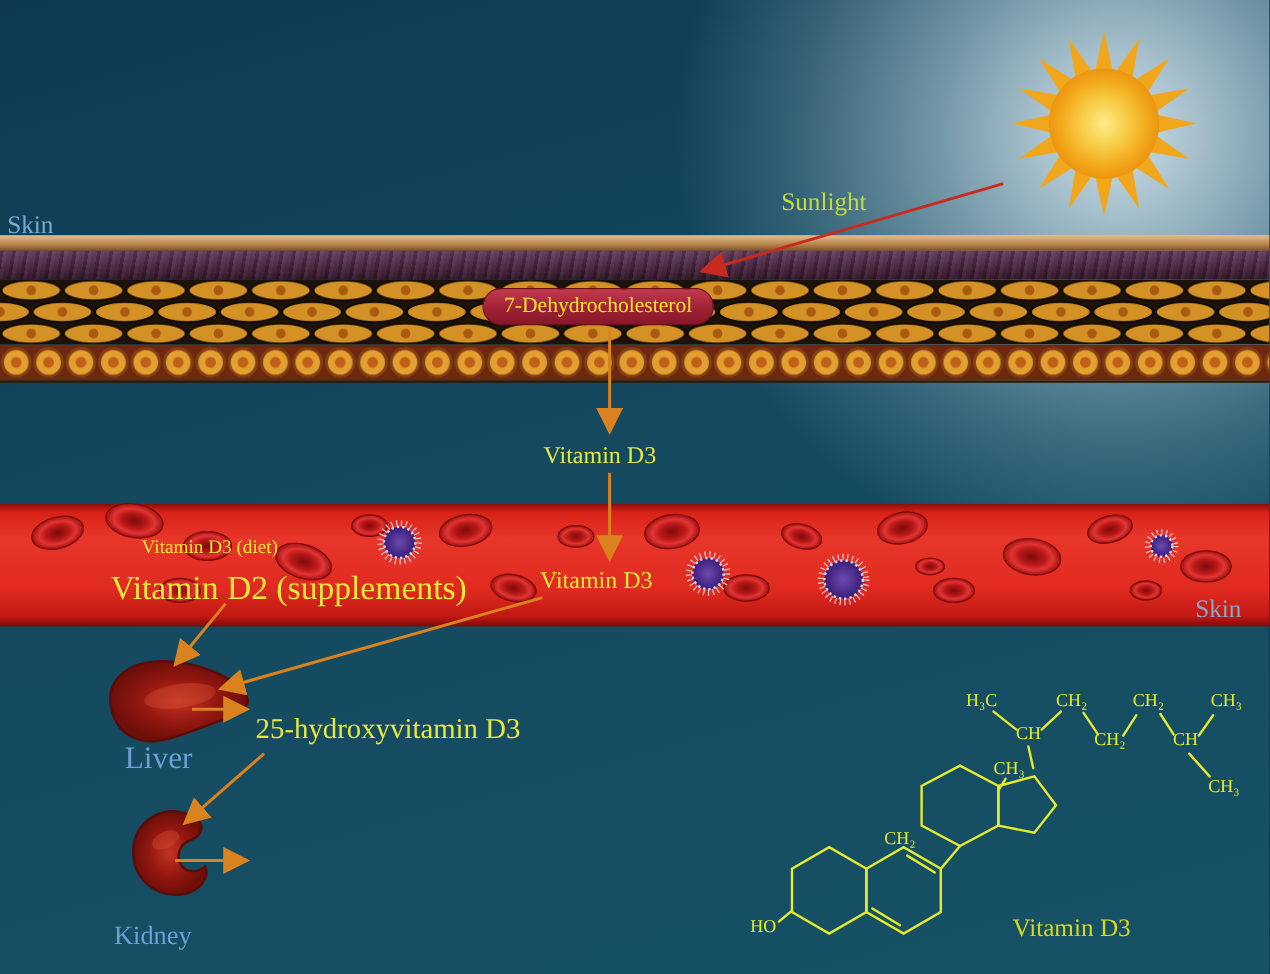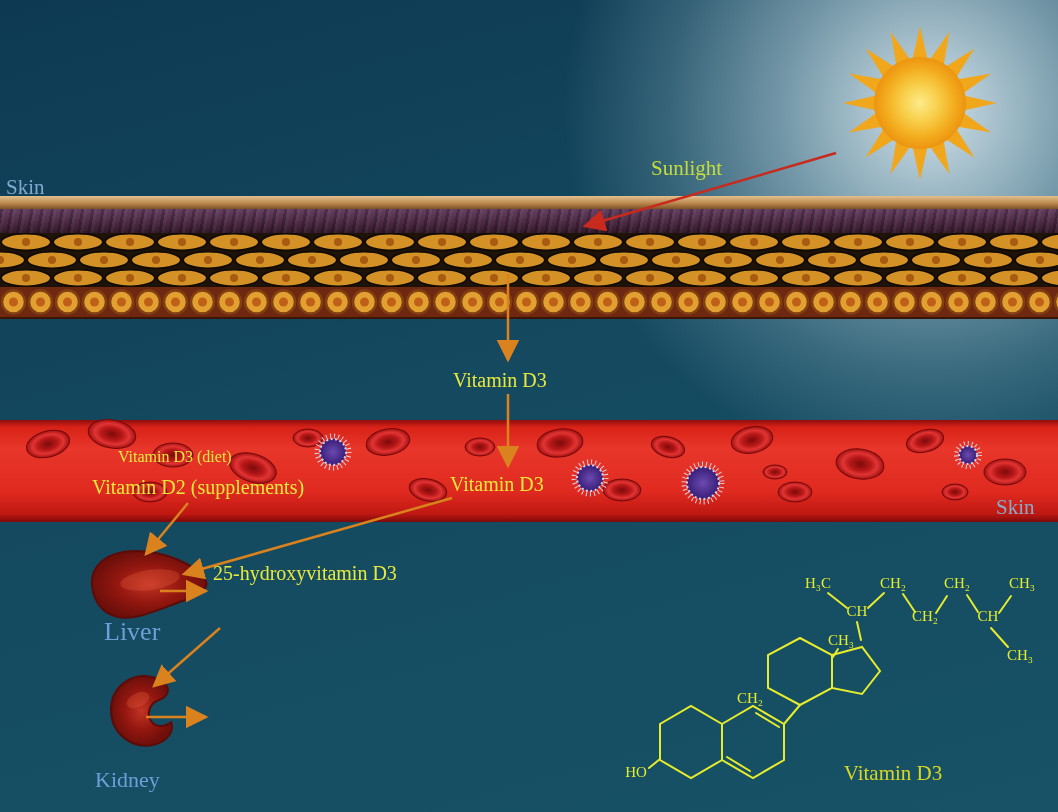--- a/index.html
+++ b/index.html
@@ -214,31 +214,34 @@
       <text x="750" y="703">CH₂</text>
       <text x="636" y="777">HO</text>
       <text x="893" y="780" font-size="21" fill="#d8d820">Vitamin D3</text>
     </g>
   </svg>
 
   <div class="lbl" style="left:6px;top:176px;color:#7fa9cf;font-size:21px">Skin</div>
 
   <div class="lbl" style="left:651px;top:157px;color:#c6dc3c;font-size:21px">Sunlight</div>
 
+  <div class="pill">
+    <span>7-Dehydrocholesterol</span>
+  </div>
 
   <div class="lbl" style="left:453px;top:369px;color:#e9e93c;font-size:20px">Vitamin D3</div>
 
   <div class="lbl" style="left:450px;top:473px;color:#e9e93c;font-size:20px">Vitamin D3</div>
 
   <div class="lbl" style="left:118px;top:448px;color:#e9e93c;font-size:16px">Vitamin D3 (diet)</div>
 
-  <div class="lbl" style="left:92px;top:476px;color:#e9e93c;font-size:20px">Vitamin D2 (supplements)</div>
+  <div class="lbl" style="left:92px;top:476px;color:#e9e93c;font-size:28px">Vitamin D2 (supplements)</div>
 
   <div class="lbl" style="left:996px;top:496px;color:#86abc9;font-size:21px">Skin</div>
 
   <div class="lbl" style="left:104px;top:618px;color:#6f9fd6;font-size:26px">Liver</div>
 
-  <div class="lbl" style="left:213px;top:562px;color:#e9e93c;font-size:20px">25-hydroxyvitamin D3</div>
+  <div class="lbl" style="left:213px;top:595px;color:#e9e93c;font-size:24px">25-hydroxyvitamin D3</div>
 
 
   <div class="lbl" style="left:95px;top:768px;color:#6f9fd6;font-size:22px">Kidney</div>
 
 </div>
 
 </body></html>

